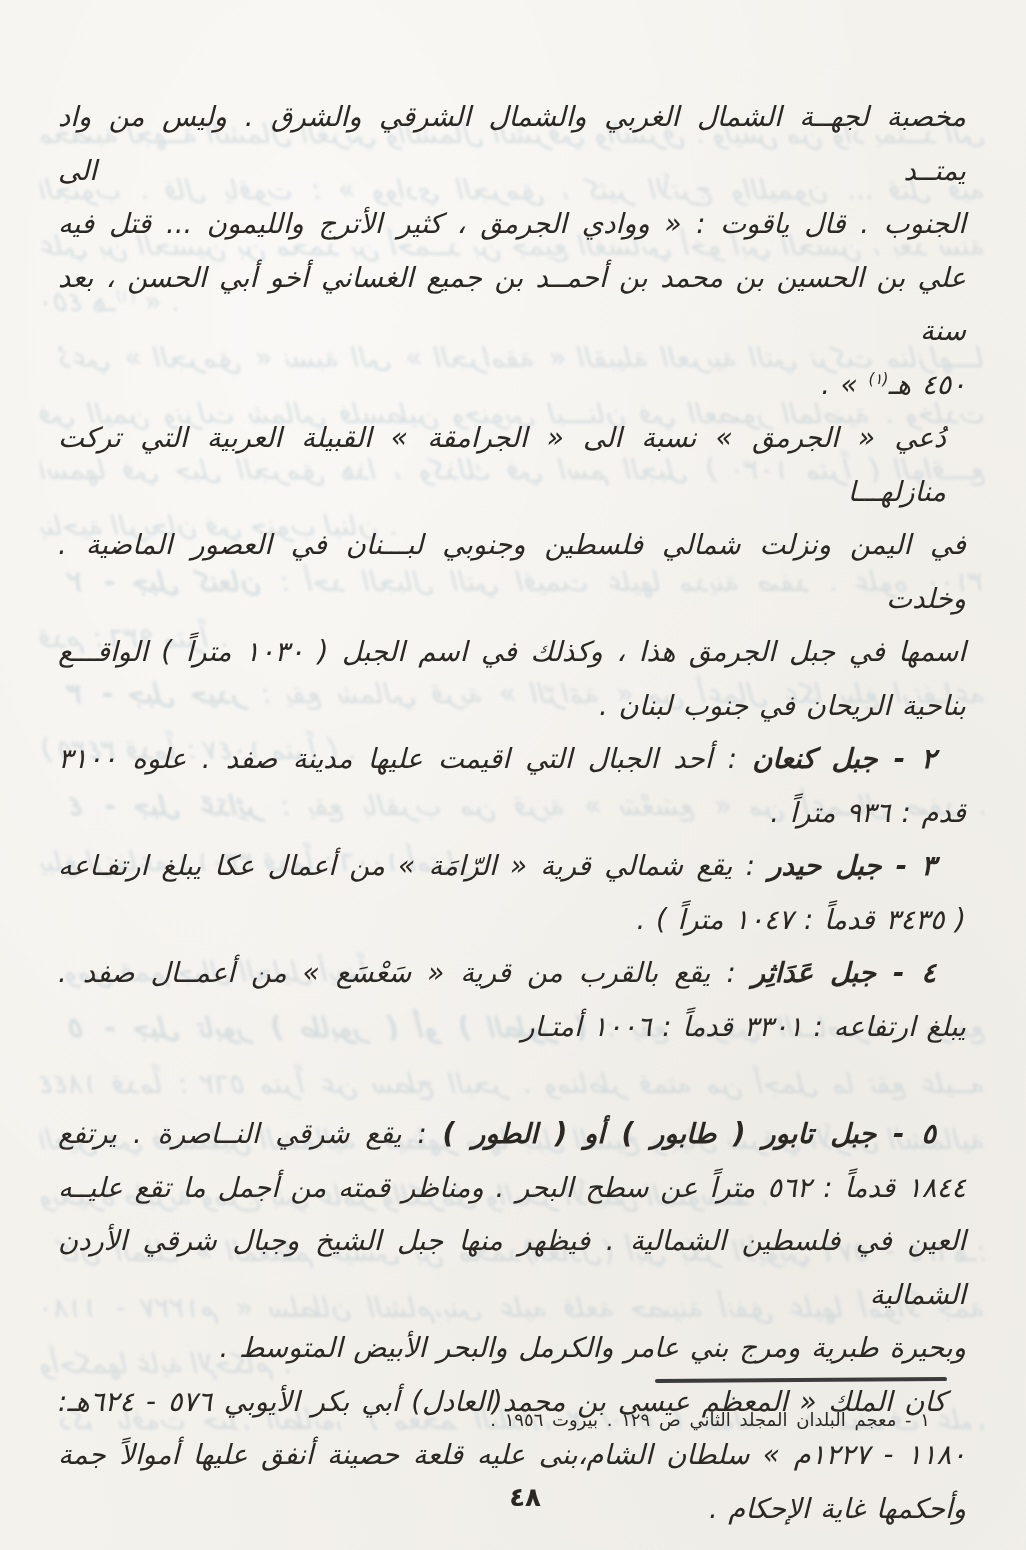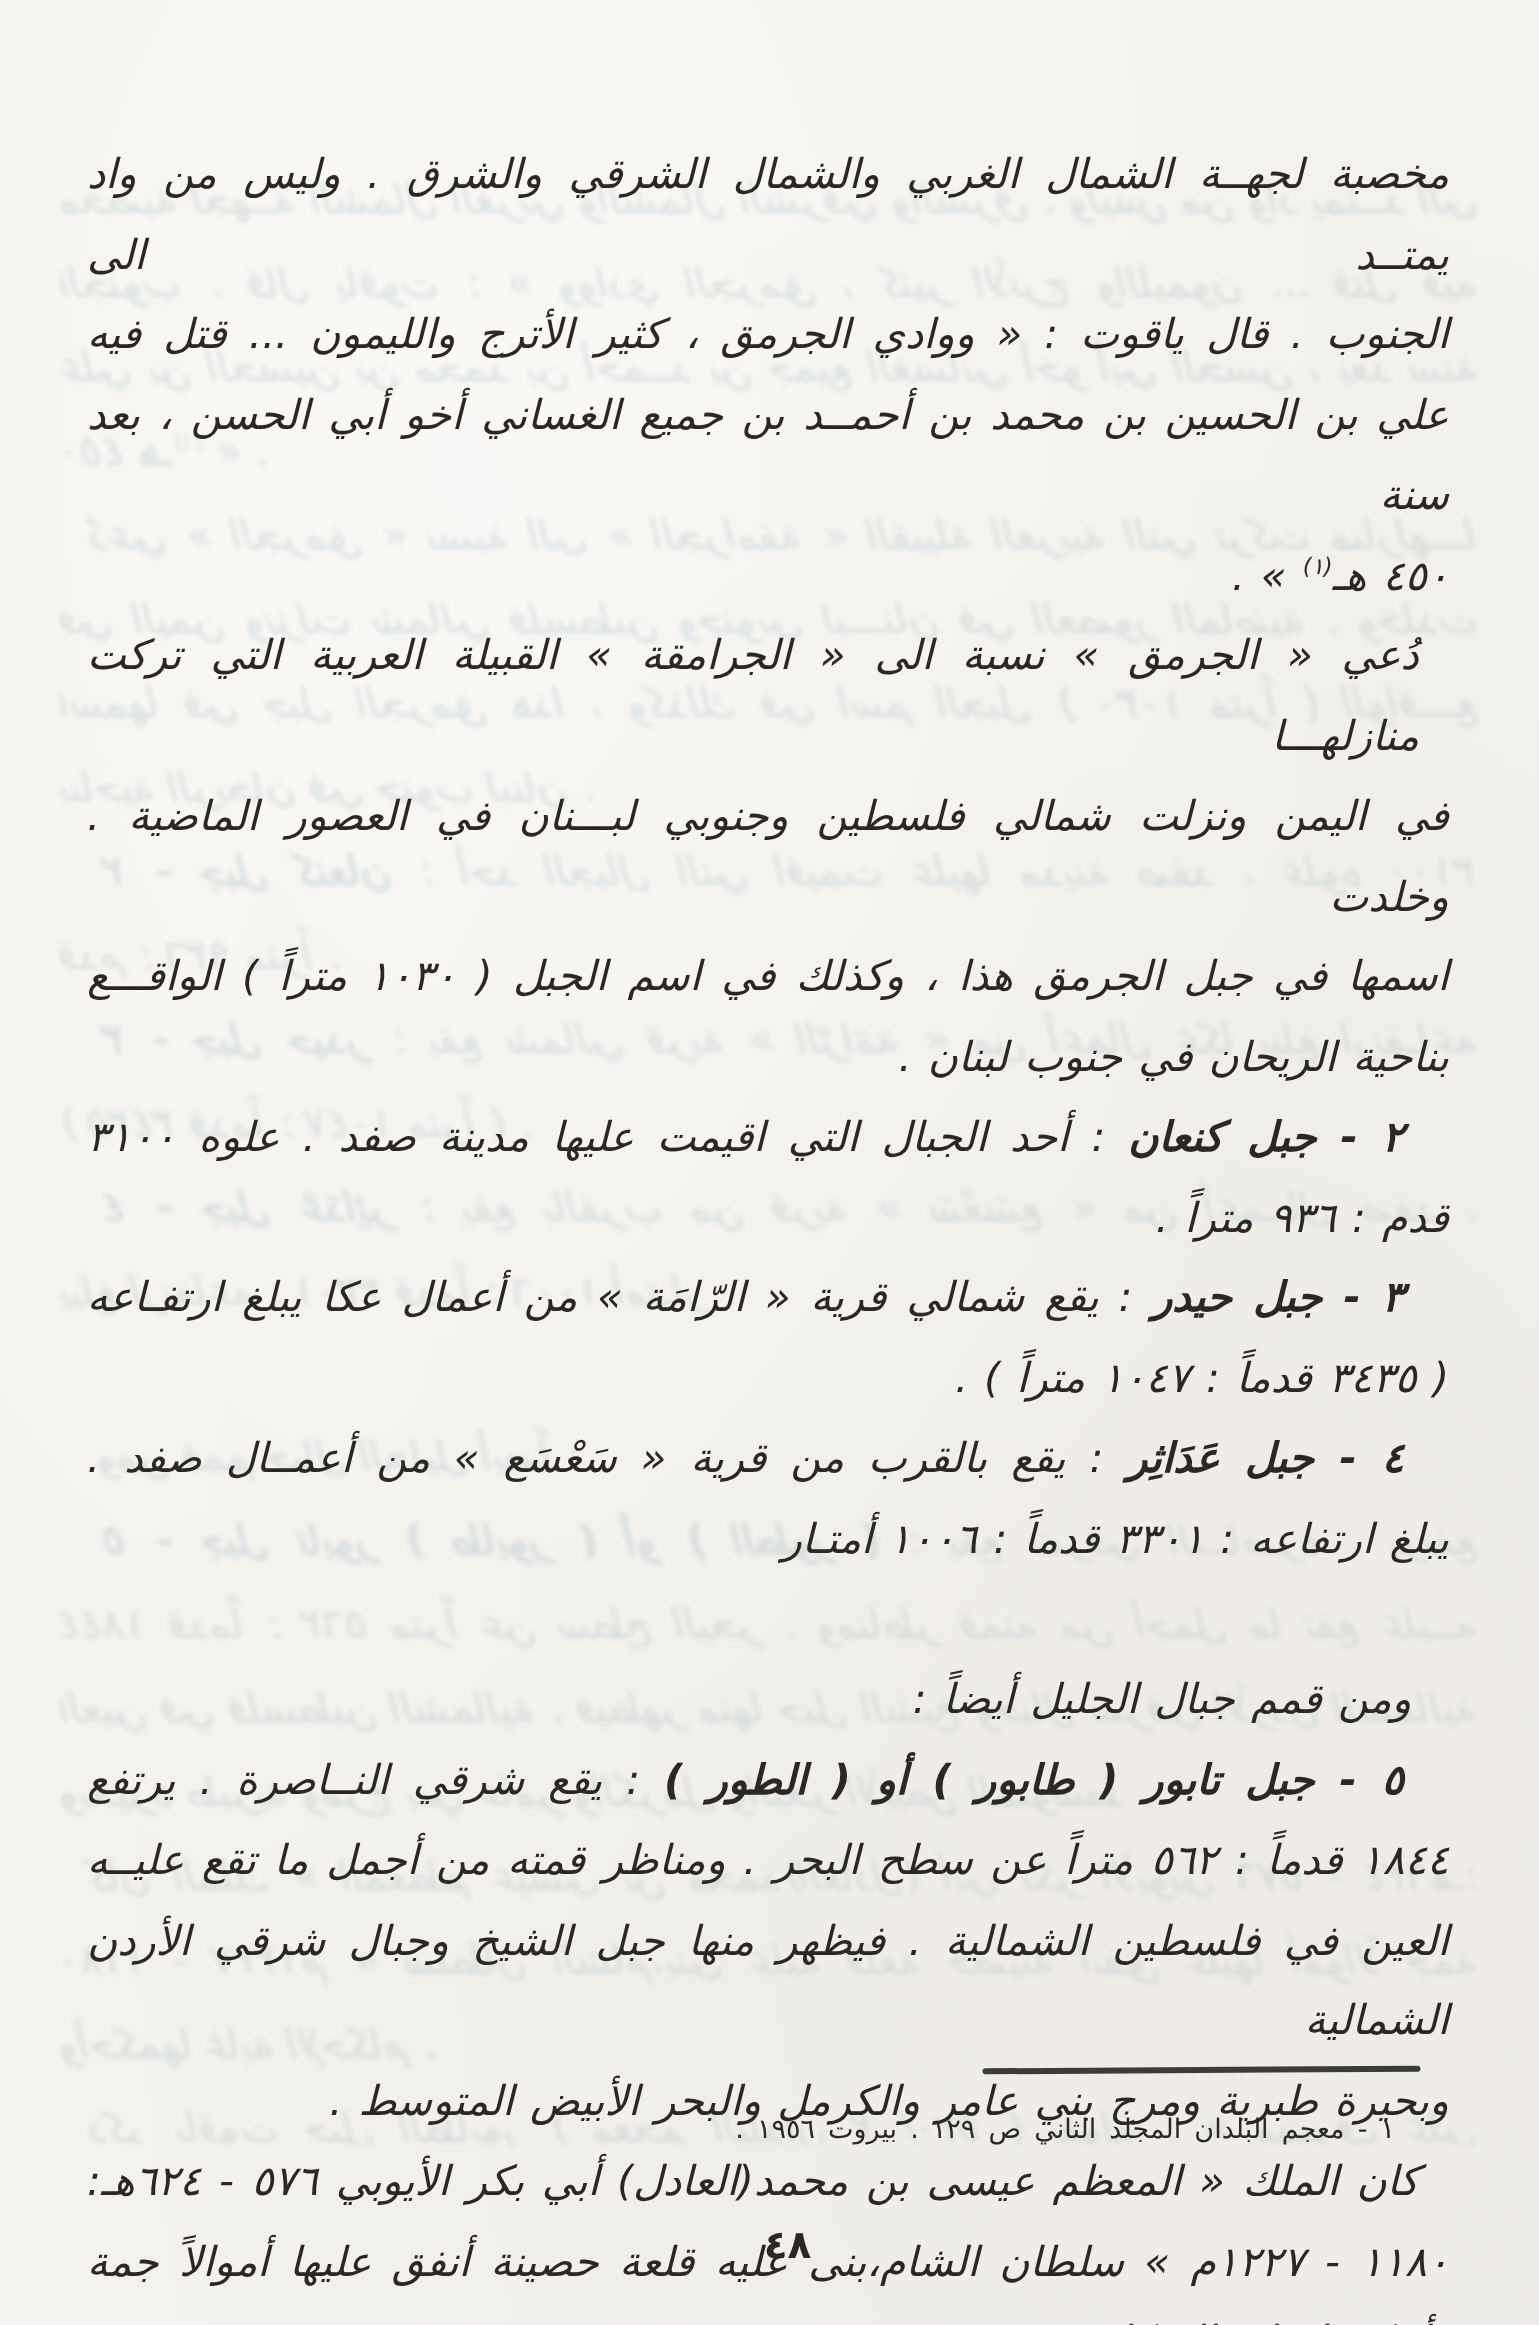--- a/index.html
+++ b/index.html
@@ -118,21 +118,20 @@
       <div class="line just"><span>في اليمن ونزلت شمالي فلسطين وجنوبي لبـــنان في العصور الماضية .  وخلدت</span></div>
       <div class="line just"><span>اسمها في جبل الجرمق هذا ، وكذلك في اسم الجبل ( ١٠٣٠ متراً ) الواقـــع</span></div>
       <div class="line start"><span>بناحية الريحان في جنوب لبنان .</span></div>
       <div class="line just" style="padding-right: 30px;"><b>٢ - جبل كنعان</b><span> : أحد الجبال التي اقيمت عليها مدينة صفد . علوه ٣١٠٠</span></div>
       <div class="line start"><span>قدم : ٩٣٦ متراً .</span></div>
       <div class="line just" style="padding-right: 30px;"><b>٣ - جبل حيدر</b><span> : يقع شمالي قرية « الرّامَة » من أعمال عكا يبلغ ارتفـاعه</span></div>
       <div class="line start"><span>( ٣٤٣٥ قدماً : ١٠٤٧ متراً ) .</span></div>
       <div class="line just" style="padding-right: 30px;"><b>٤ - جبل عَدَاثِر</b><span> : يقع بالقرب من قرية « سَعْسَع » من أعمــال صفد .</span></div>
       <div class="line start"><span>يبلغ ارتفاعه : ٣٣٠١ قدماً : ١٠٠٦ أمتـار</span></div>
       <div class="spacer" style="height: 54px;"></div>
-      <div class="line start" style="padding-right: 25px;"><span>ومن قمم جبال الجليل أيضاً :</span></div>
       <div class="line just" style="padding-right: 30px;"><b>٥ - جبل تابور ( طابور ) أو ( الطور )</b><span> : يقع شرقي النــاصرة .  يرتفع</span></div>
       <div class="line just"><span>١٨٤٤ قدماً : ٥٦٢ متراً عن سطح البحر . ومناظر قمته من أجمل ما تقع عليــه</span></div>
       <div class="line just"><span>العين في فلسطين الشمالية . فيظهر منها جبل الشيخ وجبال شرقي الأردن الشمالية</span></div>
       <div class="line start"><span>وبحيرة طبرية ومرج بني عامر والكرمل والبحر الأبيض المتوسط .</span></div>
       <div class="line just" style="padding-right: 20px;"><span>كان الملك « المعظم عيسى بن محمد(العادل) أبي بكر الأيوبي ٥٧٦ - ٦٢٤هـ:</span></div>
       <div class="line just"><span>١١٨٠ - ١٢٢٧م » سلطان الشام،بنى عليه قلعة حصينة أنفق عليها أموالاً جمة</span></div>
       <div class="line start"><span>وأحكمها غاية الإحكام .</span></div>
     </div>
   <div class="footnote-rule"></div>
   <div class="footnote">١ - معجم البلدان المجلد الثاني ص ١٢٩ . بيروت ١٩٥٦ .</div>

